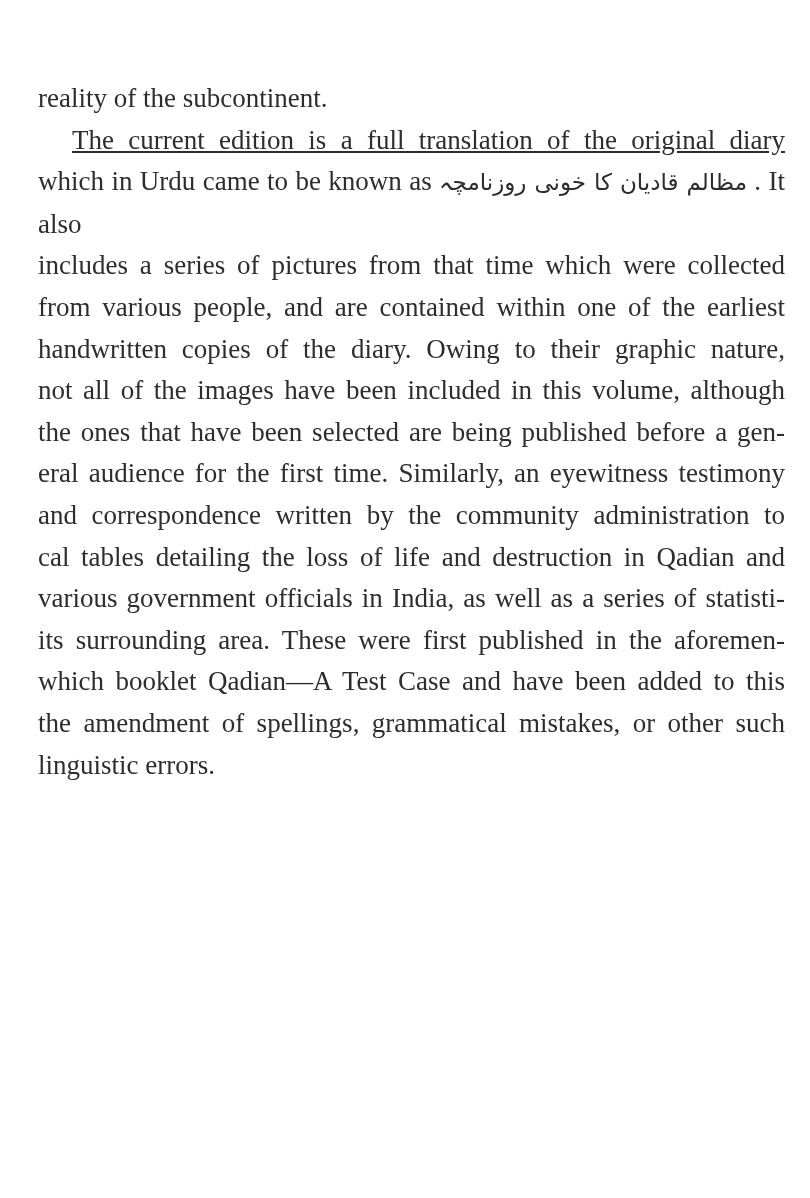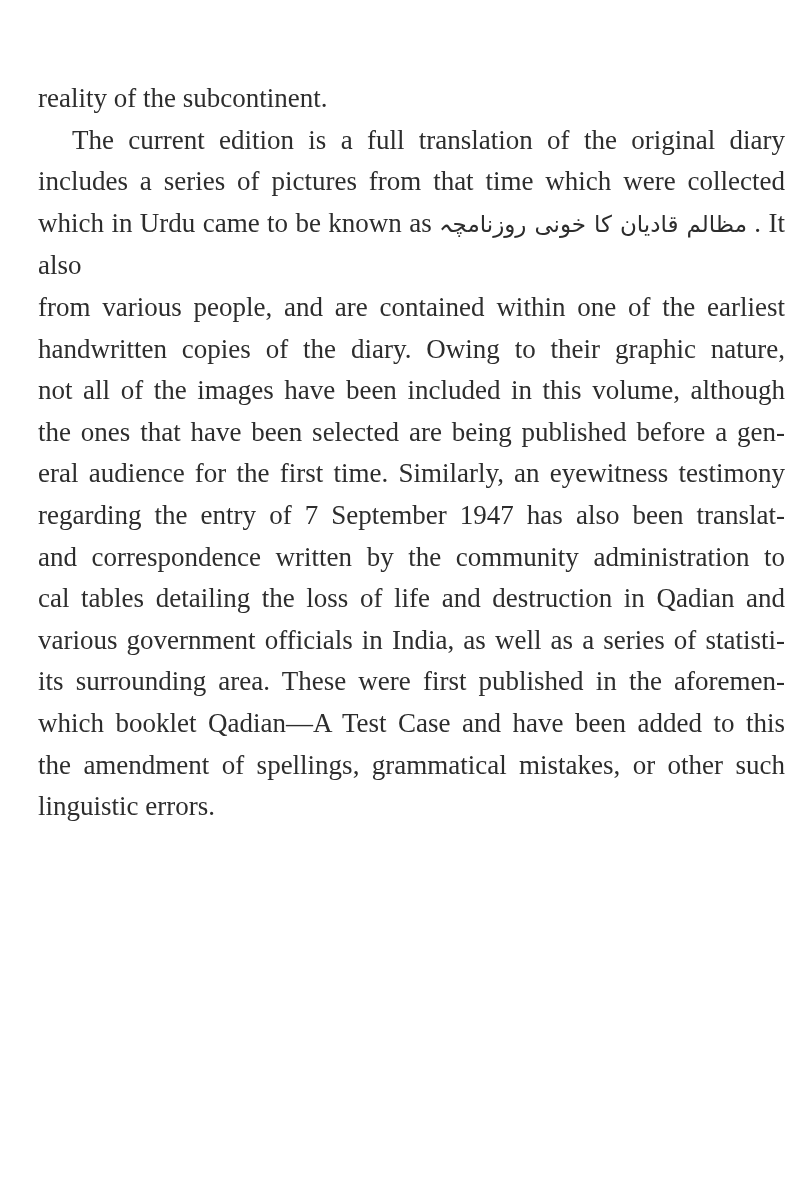--- a/index.html
+++ b/index.html
@@ -33,48 +33,48 @@
     text-align-last: justify;
     text-justify: inter-word;
     white-space: normal;
   }
   .line.align-left {
     text-align: left;
     text-align-last: left;
   }
   .line.indent {
     text-indent: 34px;
+    text-decoration: underline;
   }
   .seg-normal {
     font-style: normal;
   }
   .seg-italic {
   }
   .seg-urdu {
     font-family: "DejaVu Sans", sans-serif;
     font-size: 23px;
     direction: rtl;
     unicode-bidi: isolate;
   }
 </style>
 </head>
 <body>
 
 <main class="page">
   <section class="text-block" id="text-block" style="color: rgb(45, 45, 45);">
       <div class="line align-left"><span class="seg-normal">reality of the subcontinent.</span></div>
       <div class="line indent"><span class="seg-normal">The current edition is a full translation of the original diary</span></div>
+      <div class="line"><span class="seg-normal">which in Urdu came to be known as </span><span class="seg-urdu" lang="ur">مظالم قادیان کا خونی روزنامچہ</span><span class="seg-normal"> . It also</span></div>
       <div class="line"><span class="seg-normal">includes a series of pictures from that time which were collected</span></div>
-      <div class="line"><span class="seg-normal">which in Urdu came to be known as </span><span class="seg-urdu" lang="ur">مظالم قادیان کا خونی روزنامچہ</span><span class="seg-normal"> . It also</span></div>
       <div class="line"><span class="seg-normal">from various people, and are contained within one of the earliest</span></div>
       <div class="line"><span class="seg-normal">handwritten copies of the diary. Owing to their graphic nature,</span></div>
       <div class="line"><span class="seg-normal">not all of the images have been included in this volume, although</span></div>
       <div class="line"><span class="seg-normal">the ones that have been selected are being published before a gen-</span></div>
       <div class="line"><span class="seg-normal">eral audience for the first time. Similarly, an eyewitness testimony</span></div>
-      <div class="line"><span class="seg-normal">regarding the entry of 7 September 1947 has also been translat-</span></div>
       <div class="line"><span class="seg-normal">and correspondence written by the community administration to</span></div>
       <div class="line"><span class="seg-normal">cal tables detailing the loss of life and destruction in Qadian and</span></div>
       <div class="line"><span class="seg-normal">various government officials in India, as well as a series of statisti-</span></div>
       <div class="line"><span class="seg-normal">its surrounding area. These were first published in the aforemen-</span></div>
       <div class="line"><span class="seg-normal">which booklet </span><span class="seg-italic">Qadian—A Test Case</span><span class="seg-normal"> and have been added to this</span></div>
       <div class="line"><span class="seg-normal">the amendment of spellings, grammatical mistakes, or other such</span></div>
       <div class="line align-left"><span class="seg-normal">linguistic errors.</span></div>
     </section>
 </main>
 

